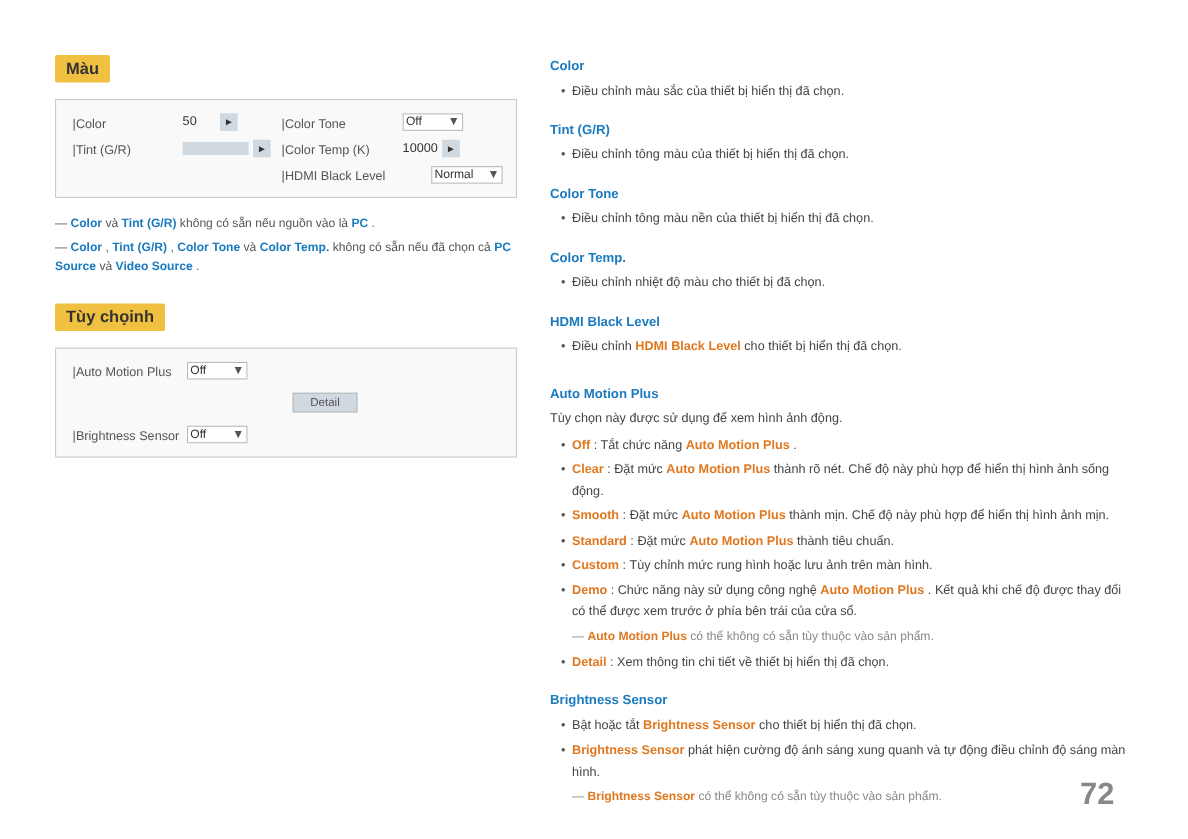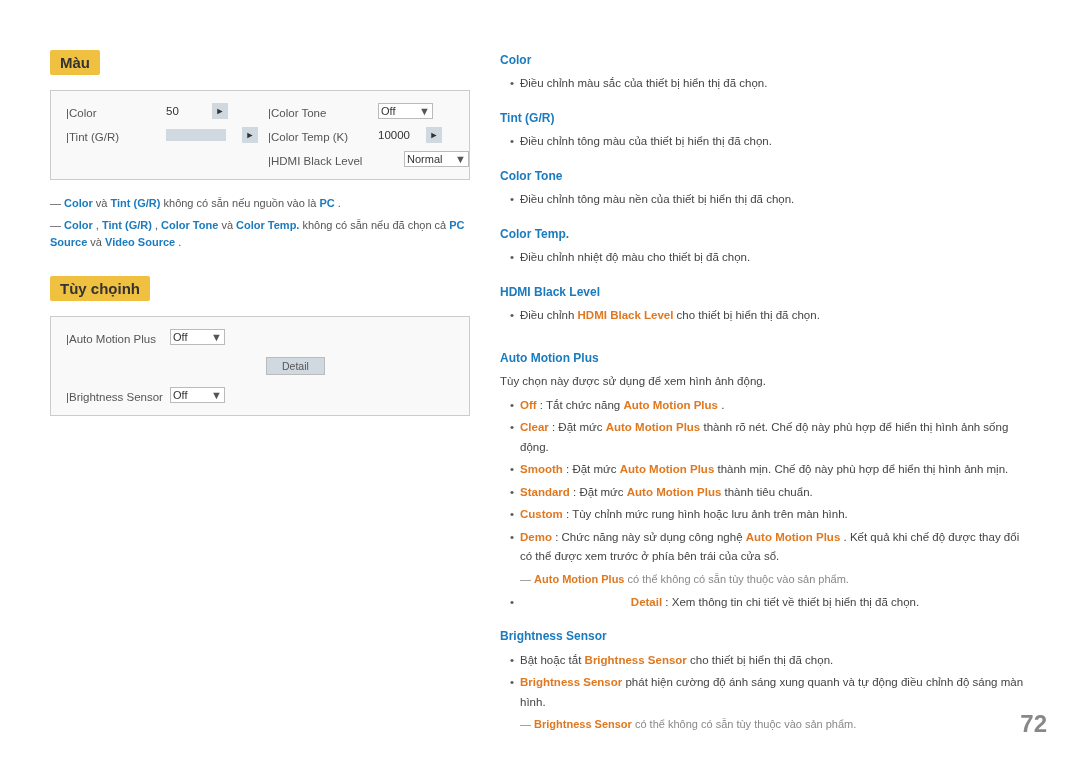--- a/index.html
+++ b/index.html
@@ -74,21 +74,21 @@
 
     .setting-label {
       font-size: 11.5px;
       color: #555;
       width: 100px;
     }
 
     .setting-value-box {
       display: flex;
       align-items: center;
-      gap: 16px;
+      gap: 4px;
     }
 
     .value-display {
       font-size: 11.5px;
       color: #333;
       min-width: 30px;
     }
 
     .arrow-btn {
       background: #d0d8e0;
@@ -202,22 +202,22 @@
       content: '•';
       position: absolute;
       left: 0;
       color: #555;
     }
 
     
     .page-number {
       position: absolute;
       bottom: 25px;
-      right: 33px;
-      font-size: 24px;
+      right: 67px;
+      font-size: 28px;
       font-weight: bold;
       color: #888;
     }
 
     .input-bar {
       background: #d0d8e0;
       height: 12px;
       width: 60px;
       display: inline-block;
       vertical-align: middle;
@@ -425,21 +425,21 @@
             <li>
               <span class="highlight-orange">Demo</span>
               <span> : Chức năng này sử dụng công nghệ </span>
               <span class="highlight-orange">Auto Motion Plus</span>
               <span>. Kết quả khi chế độ được thay đổi có thể được xem trước ở phía bên trái của cửa sổ.</span>
             </li>
           </ul>
           <div style="padding-left:20px; color:#888; font-size:11px; margin-top:3px;">
             — <span class="highlight-orange">Auto Motion Plus</span> có thể không có sẵn tùy thuộc vào sản phẩm.
           </div>
-          <ul class="bullet-list" style="margin-top:4px;text-align:center;">
+          <ul class="bullet-list" style="margin-top:4px;">
             <li>
               <span class="highlight-orange">Detail</span>
               <span>: Xem thông tin chi tiết về thiết bị hiển thị đã chọn.</span>
             </li>
           </ul>
         </div>
       </div>
 
       <div class="right-section">
         <div class="right-section-title">Brightness Sensor</div>

